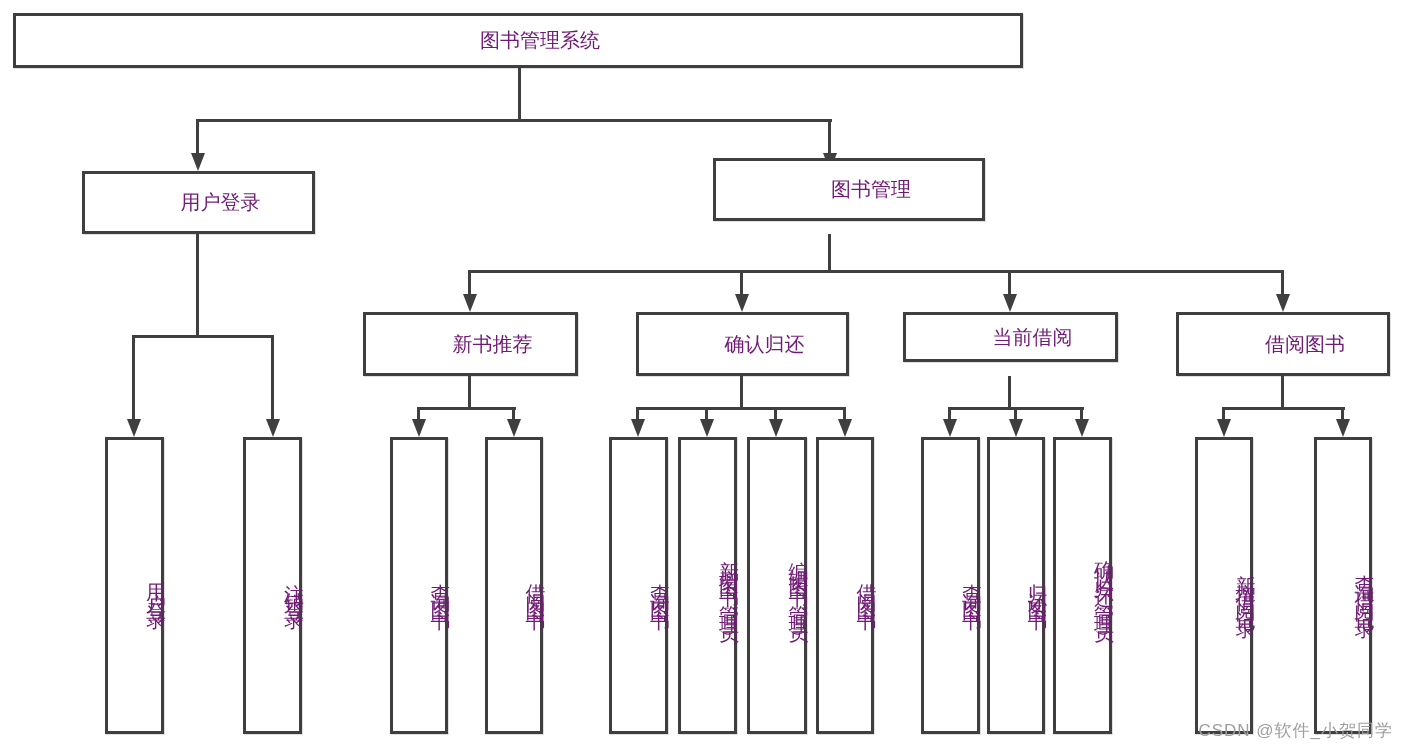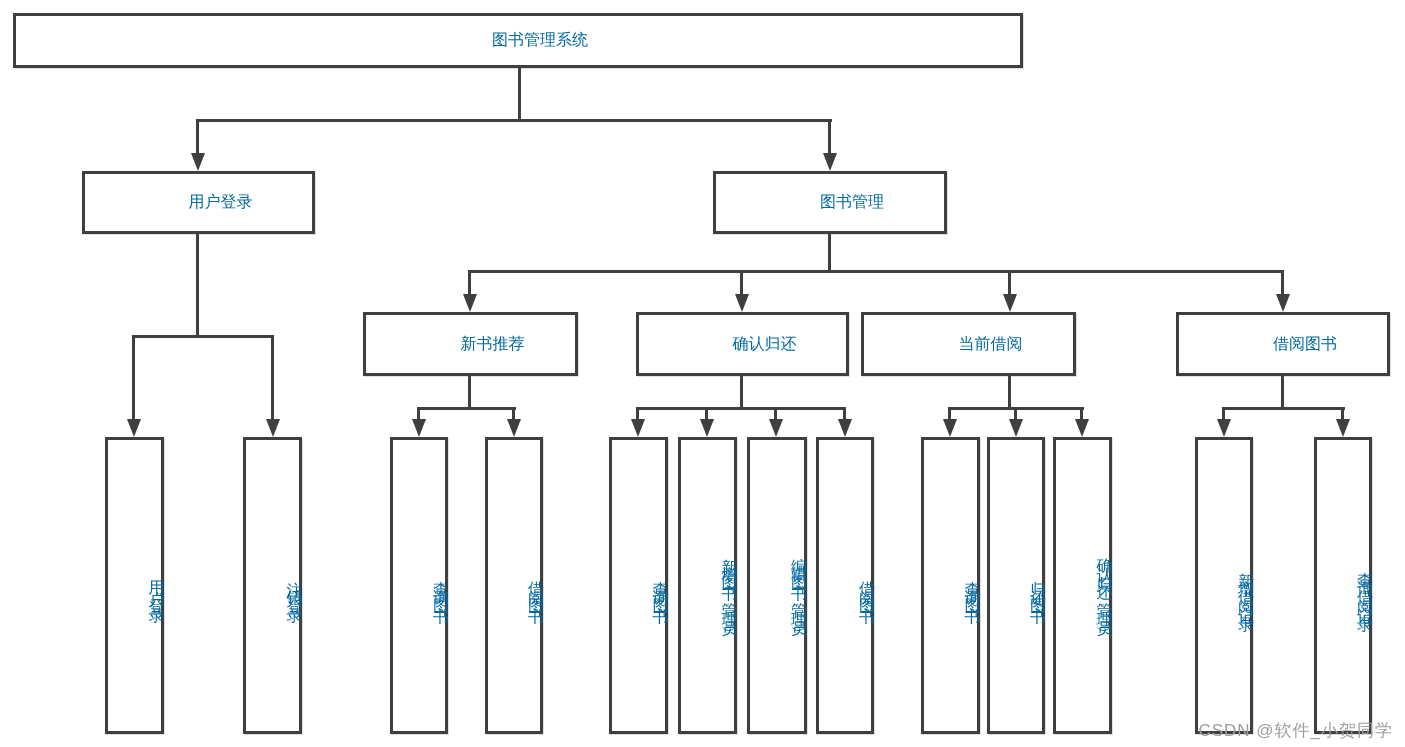--- a/index.html
+++ b/index.html
@@ -12,22 +12,22 @@
     overflow: hidden;
   }
   .box {
     position: absolute;
     box-sizing: border-box;
     border: 3px solid #3f3f3f;
     background: #ffffff;
     display: flex;
     align-items: center;
     justify-content: center;
-    color: #0369a1;
-    font-size: 16px;
+    color: #701a75;
+    font-size: 20px;
     box-shadow: 1px 1px 0 rgba(0,0,0,0.12);
     padding-left: 44px;
   }
   .leaf {
     top: 437px;
     height: 297px;
   }
   .vtext {
     writing-mode: vertical-rl;
     text-orientation: mixed;
@@ -70,21 +70,21 @@
   <div class="vline" style="left:518px; top:68px; height:53px;"></div>
   <div class="hline" style="left:196px; top:119px; width:636px;"></div>
   <div class="vline" style="left:196px; top:119px; height:37px;"></div>
   <div class="arrow" style="left:191px; top:153px;"></div>
   <div class="vline" style="left:828px; top:119px; height:37px;"></div>
   <div class="arrow" style="left:823px; top:153px;"></div>
 
   <div class="box" style="left:82px; top:171px; width:233px; height:63px;">
     <span>用户登录</span>
   </div>
-  <div class="box" style="left:713px; top:171px; width:234px; height:63px;text-align:center;">
+  <div class="box" style="left:713px; top:158px; width:272px; height:63px;text-align:center;">
     <span>图书管理</span>
   </div>
 
   <div class="vline" style="left:196px; top:234px; height:103px;"></div>
   <div class="hline" style="left:132px; top:335px; width:142px;"></div>
   <div class="vline" style="left:132px; top:335px; height:86px;"></div>
   <div class="arrow" style="left:127px; top:419px;"></div>
   <div class="vline" style="left:271px; top:335px; height:86px;"></div>
   <div class="arrow" style="left:266px; top:419px;"></div>
 
@@ -98,21 +98,21 @@
   <div class="arrow" style="left:1003px; top:294px;"></div>
   <div class="vline" style="left:1281px; top:270px; height:28px;"></div>
   <div class="arrow" style="left:1276px; top:294px;"></div>
 
   <div class="box" style="left:363px; top:312px; width:215px; height:64px;">
     <span>新书推荐</span>
   </div>
   <div class="box" style="left:636px; top:312px; width:213px; height:64px;">
     <span>确认归还</span>
   </div>
-  <div class="box" style="left:861px; top:312px; width:215px; height:64px;">
+  <div class="box" style="left:903px; top:312px; width:215px; height:50px;">
     <span>当前借阅</span>
   </div>
   <div class="box" style="left:1176px; top:312px; width:214px; height:64px;">
     <span>借阅图书</span>
   </div>
 
   <div class="vline" style="left:468px; top:376px; height:34px;"></div>
   <div class="hline" style="left:417px; top:407px; width:99px;"></div>
   <div class="vline" style="left:417px; top:407px; height:14px;"></div>
   <div class="arrow" style="left:412px; top:419px;"></div>

